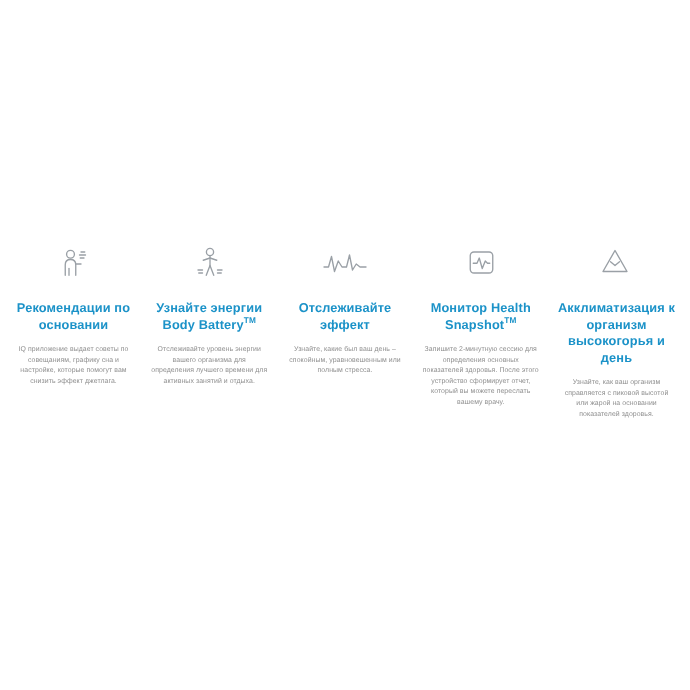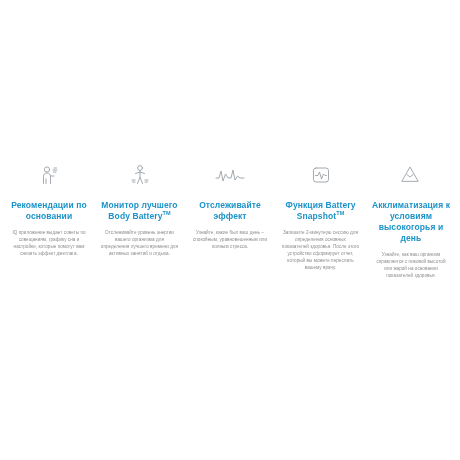--- a/index.html
+++ b/index.html
@@ -98,21 +98,21 @@
       <div class="feature-icon">
         <svg width="26" height="26" viewBox="0 0 26 26" fill="none" stroke="#9aa0a6" stroke-width="0.9" stroke-linecap="round" stroke-linejoin="round">
           <circle cx="13" cy="6" r="2.4"></circle>
           <path d="M13 8.5 L13 15"></path>
           <path d="M8.5 11.5 L13 10 L17.5 11.5"></path>
           <path d="M10.5 21.5 L13 15 L15.5 21.5"></path>
           <path d="M5 18 L8 18 M5.5 20 L8 20 M18 18 L21 18 M18 20 L20.5 20"></path>
         </svg>
       </div>
       <div class="feature-title">
-        <span>Монитор лучшего</span><br>
+        <span>Узнайте энергии</span><br>
         <span>Body Battery</span><sup>TM</sup>
       </div>
       <div class="feature-desc">Отслеживайте уровень энергии вашего организма для определения лучшего времени для активных занятий и отдыха.</div>
     </div>
 
     <div class="feature">
       <div class="feature-icon">
         <svg width="30" height="20" viewBox="0 0 30 20" fill="none" stroke="#9aa0a6" stroke-width="0.9" stroke-linecap="round" stroke-linejoin="round">
           <path d="M1 13 L4 13 L6 6 L8 16 L10.5 9 L13 13 L16 13 L18 5 L20 15 L22.5 11 L25 13 L29 13"></path>
         </svg>
@@ -125,36 +125,36 @@
     </div>
 
     <div class="feature">
       <div class="feature-icon">
         <svg width="26" height="26" viewBox="0 0 26 26" fill="none" stroke="#9aa0a6" stroke-width="0.9" stroke-linecap="round" stroke-linejoin="round">
           <rect x="5.5" y="6" width="15" height="14" rx="2.5"></rect>
           <path d="M7.5 13.5 L10 13.5 L11.5 10 L13.5 17 L15.5 12 L17 13.5 L18.5 13.5"></path>
         </svg>
       </div>
       <div class="feature-title">
-        <span>Функция Battery</span><br>
+        <span>Монитор Health</span><br>
         <span>Snapshot</span><sup>TM</sup>
       </div>
       <div class="feature-desc">Запишите 2-минутную сессию для определения основных показателей здоровья. После этого устройство сформирует отчет, который вы можете переслать вашему врачу.</div>
     </div>
 
     <div class="feature">
       <div class="feature-icon">
         <svg width="26" height="26" viewBox="0 0 26 26" fill="none" stroke="#9aa0a6" stroke-width="0.9" stroke-linecap="round" stroke-linejoin="round">
           <path d="M4 19 L12 5 L20 19 Z"></path>
           <path d="M9 12.5 L12 15 L15 12.5"></path>
         </svg>
       </div>
       <div class="feature-title">
         <span>Акклиматизация к</span><br>
-        <span>условиям</span><br>
+        <span>организм</span><br>
         <span>высокогорья и</span><br>
         <span>день</span>
       </div>
       <div class="feature-desc">Узнайте, как ваш организм справляется с пиковой высотой или жарой на основании показателей здоровья.</div>
     </div>
 
   </div>
 </div>
 
 </body></html>

